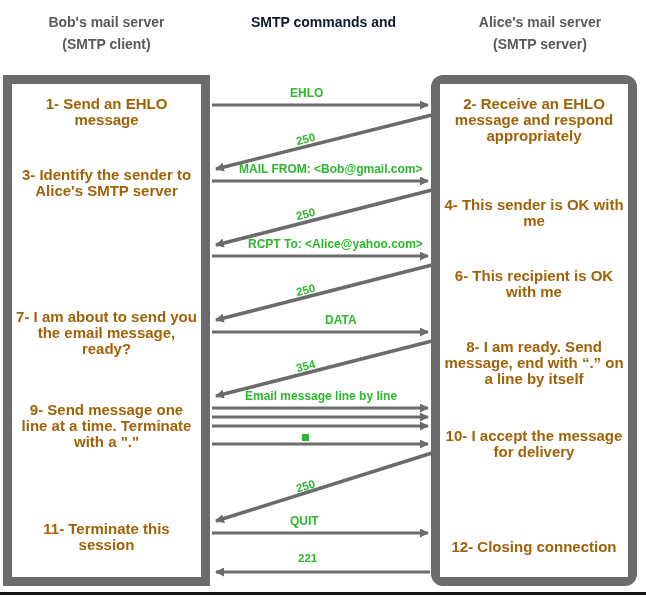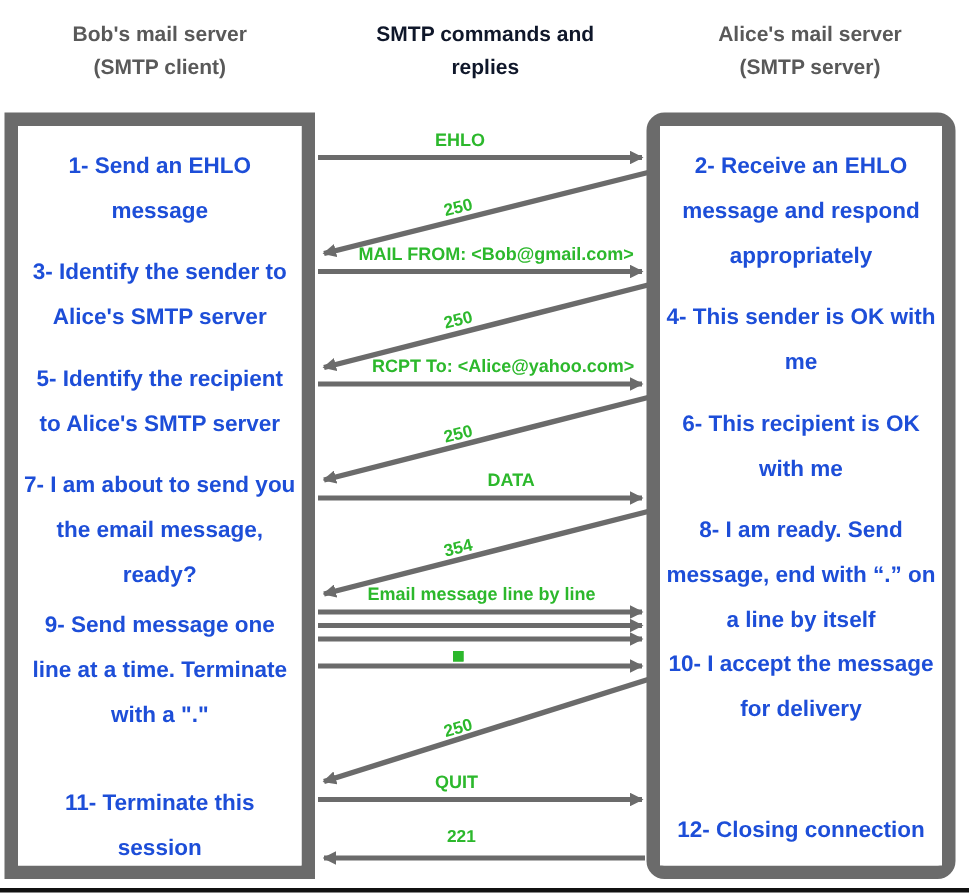--- a/index.html
+++ b/index.html
@@ -44,24 +44,24 @@
   .panel-inner {
     position: relative;
     width: 100%; height: 100%;
     background: #ffffff;
   }
 
   
   .step {
     position: absolute;
     text-align: center;
-    color: #1d4ed8;
+    color: #a16207;
     font-weight: bold;
     font-size: 15px;
-    line-height: 30px;
+    line-height: 16px;
     left: 0; right: 0;
     padding: 0 4px;
   }
 
   
   .channel {
     position: absolute;
     left: 207px; top: 0;
     width: 227px; height: 511px;
   }
@@ -100,36 +100,33 @@
 </head>
 <body>
 
 <div class="header-row">
   <div class="col-title" id="title-left">
     <div>Bob's mail server</div>
     <div>(SMTP client)</div>
   </div>
   <div class="col-title" id="title-center">
     <div>SMTP commands and</div>
-    <div>replies</div>
   </div>
   <div class="col-title" id="title-right">
     <div>Alice's mail server</div>
     <div>(SMTP server)</div>
   </div>
 </div>
 
 <div class="diagram">
 
   <div class="panel" id="panel-left">
     <div class="panel-inner">
       <div class="step" style="top:12px;">1- Send an EHLO message</div>
       <div class="step" style="top:83px;">3- Identify the sender to Alice's SMTP server</div>
-      <div class="step" style="top:154px;">5- Identify
-the recipient to Alice's SMTP server</div>
       <div class="step" style="top:225px;">7- I am about to send you the email message, ready?</div>
       <div class="step" style="top:318px;">9- Send message one line at a time. Terminate with a "."</div>
       <div class="step" style="top:437px;">11- Terminate this session</div>
     </div>
   </div>
 
   <div class="panel" id="panel-right">
     <div class="panel-inner">
       <div class="step" style="top:12px;">2- Receive an EHLO message and respond appropriately</div>
       <div class="step" style="top:113px;">4- This sender is OK with me</div>

